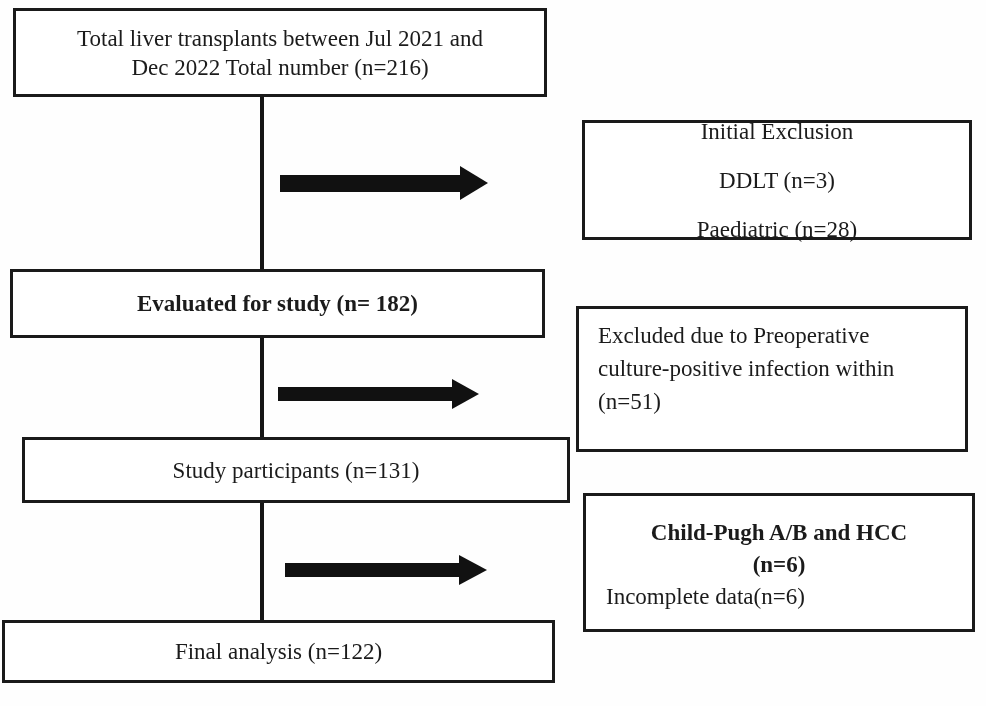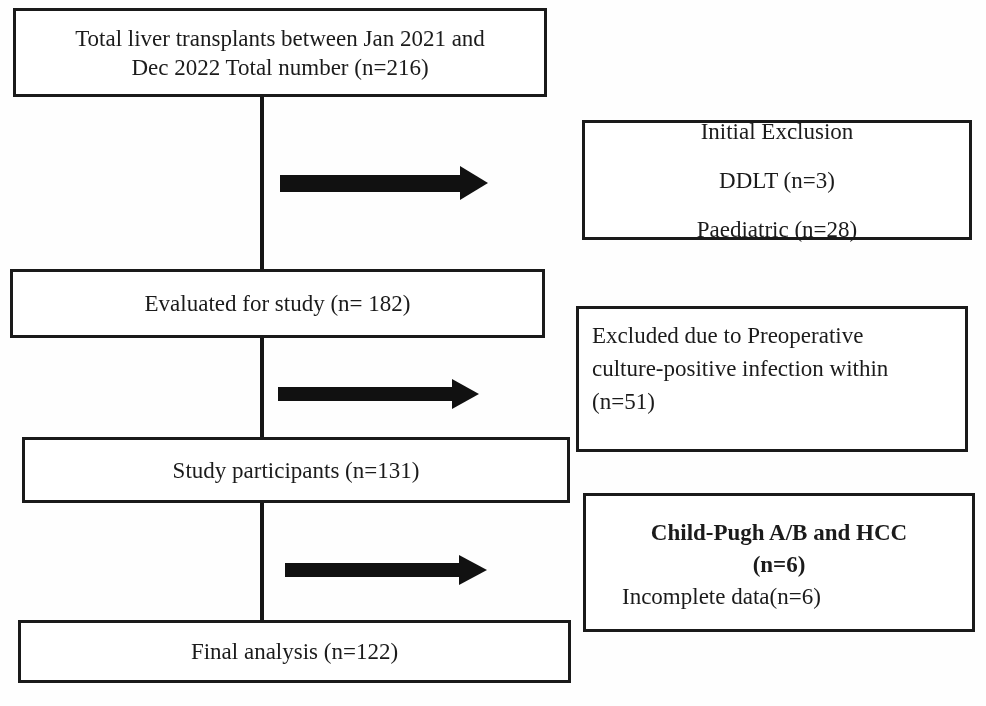--- a/index.html
+++ b/index.html
@@ -28,28 +28,28 @@
     display: flex;
     flex-direction: column;
     align-items: center;
     justify-content: center;
     text-align: center;
   }
   .box .line { display: block; }
   .rbox { line-height: 33px; }
   .left-box {
     text-align: left;
-    padding: 10px 6px 0 13px;
+    padding: 10px 6px 0 19px;
   }
   .mixed-box {
     padding-top: 21px;
     line-height: 32px;
   }
   .mixed-box .line-center { display: block; text-align: center; font-weight: bold; }
-  .mixed-box .line-left   { display: block; text-align: left; padding-left: 36px; }
+  .mixed-box .line-left   { display: block; text-align: left; padding-left: 20px; }
   .vline {
     position: absolute;
     left: 260px;
     width: 4px;
     background: #151515;
   }
   .arrow-shaft {
     position: absolute;
     background: #111111;
   }
@@ -79,33 +79,33 @@
     <div class="arrow-shaft" style="left: 278px; top: 387px; width: 174px; height: 14px;"></div>
     <div class="arrow-head" style="left: 452px; top: 379px; border-width: 15px 0 15px 27px;"></div>
   </div>
 
   <div>
     <div class="arrow-shaft" style="left: 285px; top: 563px; width: 174px; height: 14px;"></div>
     <div class="arrow-head" style="left: 459px; top: 555px; border-width: 15px 0 15px 28px;"></div>
   </div>
 
   <div class="box center-box" style="left: 13px; top: 8px; width: 534px; height: 89px;">
-    <span class="line">Total liver transplants between Jan 2021 and</span>
+    <span class="line">Total liver transplants between Jul 2021 and</span>
     <span class="line">Dec 2022 Total number (n=216)</span>
   </div>
 
-  <div class="box center-box" style="left: 10px; top: 269px; width: 535px; height: 69px;">
+  <div class="box center-box" style="left: 10px; top: 269px; width: 535px; height: 69px; font-weight: bold;">
     <span class="line">Evaluated for study (n= 182)</span>
   </div>
 
   <div class="box center-box" style="left: 22px; top: 437px; width: 548px; height: 66px;">
     <span class="line">Study participants (n=131)</span>
   </div>
 
-  <div class="box center-box" style="left: 18px; top: 620px; width: 553px; height: 63px; text-align: center;">
+  <div class="box center-box" style="left: 2px; top: 620px; width: 553px; height: 63px; text-align: center;">
     <span class="line">Final analysis (n=122)</span>
   </div>
 
   <div class="box center-box rbox" style="left: 582px; top: 120px; width: 390px; height: 120px; gap: 16px;">
     <span class="line">Initial Exclusion</span>
     <span class="line">DDLT (n=3)</span>
     <span class="line">Paediatric (n=28)</span>
   </div>
 
   <div class="box rbox left-box" style="left: 576px; top: 306px; width: 392px; height: 146px;">

